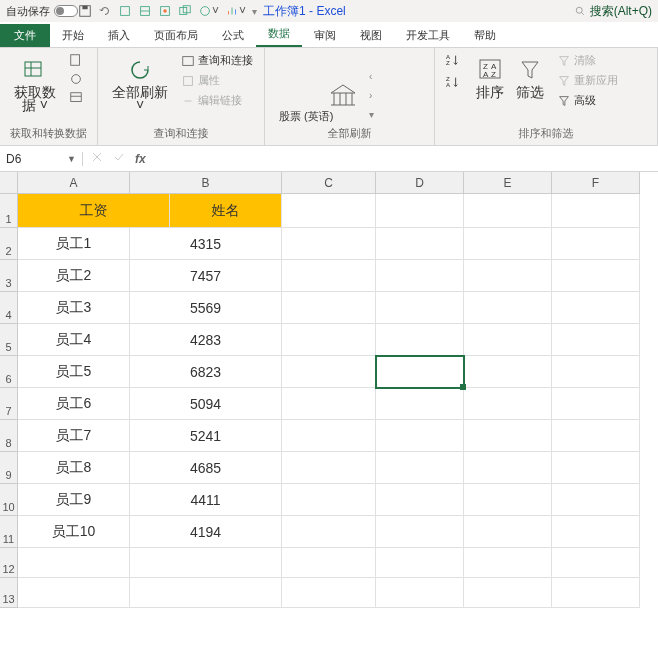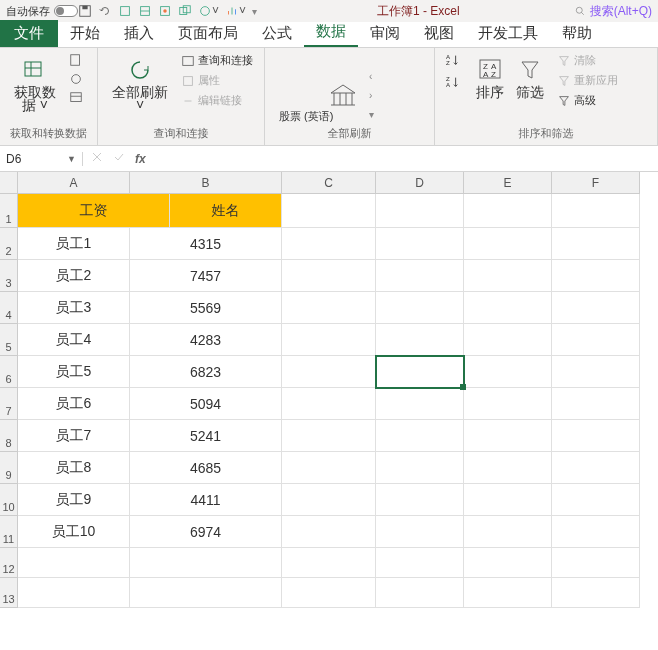--- a/index.html
+++ b/index.html
@@ -5,27 +5,27 @@
 * { box-sizing: border-box; margin: 0; padding: 0; font-family: "Microsoft YaHei", "Segoe UI", sans-serif; }
 body { background: #fff; font-size: 12px; color: #333; width: 658px; height: 650px; overflow: hidden; }
 
 
 .titlebar { height: 22px; background: #f3f2f1; display: flex; align-items: center; padding: 0 6px; }
 .qat-item { margin-right: 6px; color: #555; display: inline-flex; align-items: center; }
 .qat-item svg { width: 14px; height: 14px; }
 .autosave { display: flex; align-items: center; font-size: 11px; color: #333; }
 .autosave-toggle { width: 24px; height: 12px; border: 1px solid #888; border-radius: 6px; margin-left: 4px; position: relative; background: #fff; }
 .autosave-toggle::after { content: ''; width: 8px; height: 8px; background: #888; border-radius: 50%; position: absolute; left: 1px; top: 1px; }
-.title-text { flex: 1; text-align: center; font-size: 12px; color: #7f1d1d; }
-.search-box { display: flex; align-items: center; color: #8b5cf6; font-size: 12px; }
+.title-text { flex: 1; font-size: 12px; color: #1d4ed8; }
+.search-box { display: flex; align-items: center; color: #14532d; font-size: 12px; }
 .search-box svg { width: 12px; height: 12px; margin-right: 4px; }
 
 
 .ribbon-tabs { height: 26px; background: #fff; border-bottom: 1px solid #d4d4d4; display: flex; align-items: flex-end; }
-.tab { padding: 4px 12px; font-size: 15px; color: #333; cursor: pointer; }
+.tab { padding: 4px 12px; font-size: 11px; color: #333; cursor: pointer; }
 .tab.file { background: #217346; color: #fff; padding: 4px 14px; }
 .tab.active { border-bottom: 2px solid #217346; color: #217346; font-weight: 500; }
 
 
 .ribbon { height: 98px; background: #f3f2f1; border-bottom: 1px solid #d4d4d4; display: flex; }
 .group { border-right: 1px solid #d4d4d4; padding: 4px 8px; display: flex; flex-direction: column; justify-content: space-between; height: 100%; }
 .group-label { font-size: 11px; color: #666; text-align: center; margin-top: 2px; }
 .group-body { flex: 1; display: flex; align-items: flex-start; }
 .big-btn { display: flex; flex-direction: column; align-items: center; padding: 2px 6px; cursor: pointer; }
 .big-btn .icon { height: 32px; display: flex; align-items: center; justify-content: center; }
@@ -410,21 +410,21 @@
         <div class="cell col-A row-h">员工9</div>
         <div class="cell col-B row-h">4411</div>
         <div class="cell col-C row-h"></div>
         <div class="cell col-D row-h"></div>
         <div class="cell col-E row-h"></div>
         <div class="cell col-F row-h"></div>
       </div>
       <div class="grid-row">
         <div class="row-header row-h">11</div>
         <div class="cell col-A row-h">员工10</div>
-        <div class="cell col-B row-h">6974</div>
+        <div class="cell col-B row-h">4194</div>
         <div class="cell col-C row-h"></div>
         <div class="cell col-D row-h"></div>
         <div class="cell col-E row-h"></div>
         <div class="cell col-F row-h"></div>
       </div>
       <div class="grid-row">
         <div class="row-header row-h-empty">12</div>
         <div class="cell col-A row-h-empty"></div>
         <div class="cell col-B row-h-empty"></div>
         <div class="cell col-C row-h-empty"></div>

